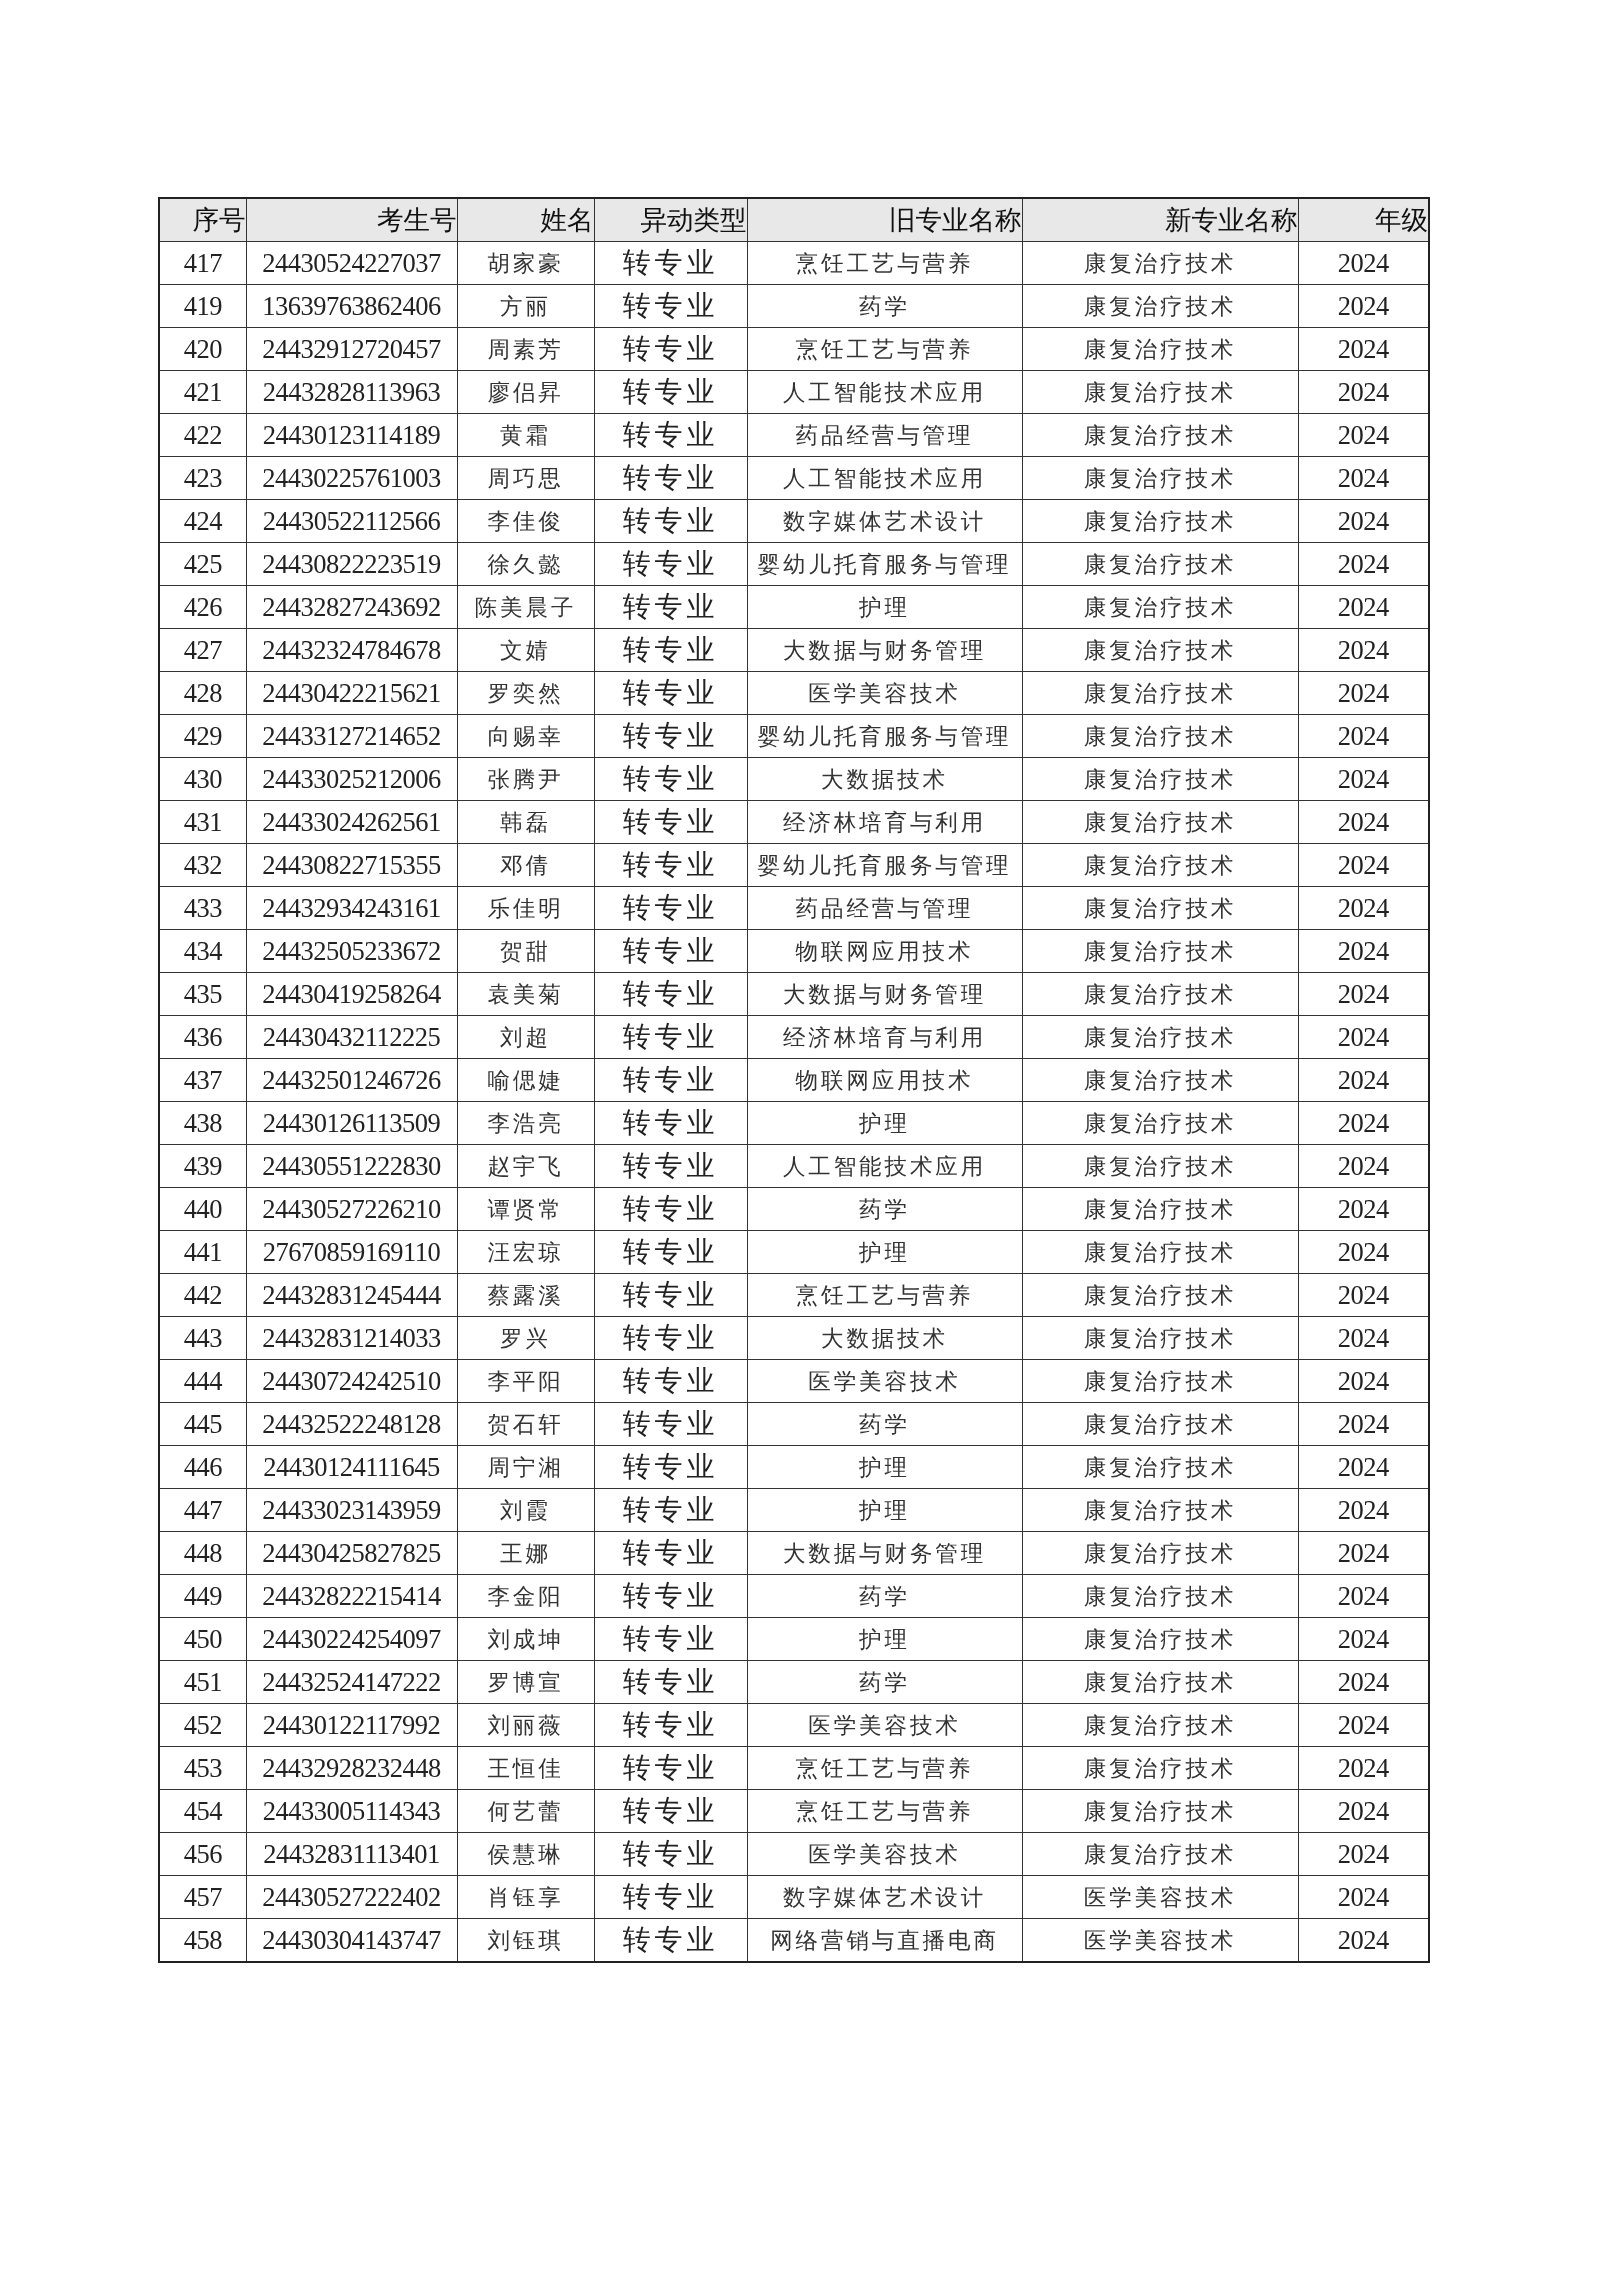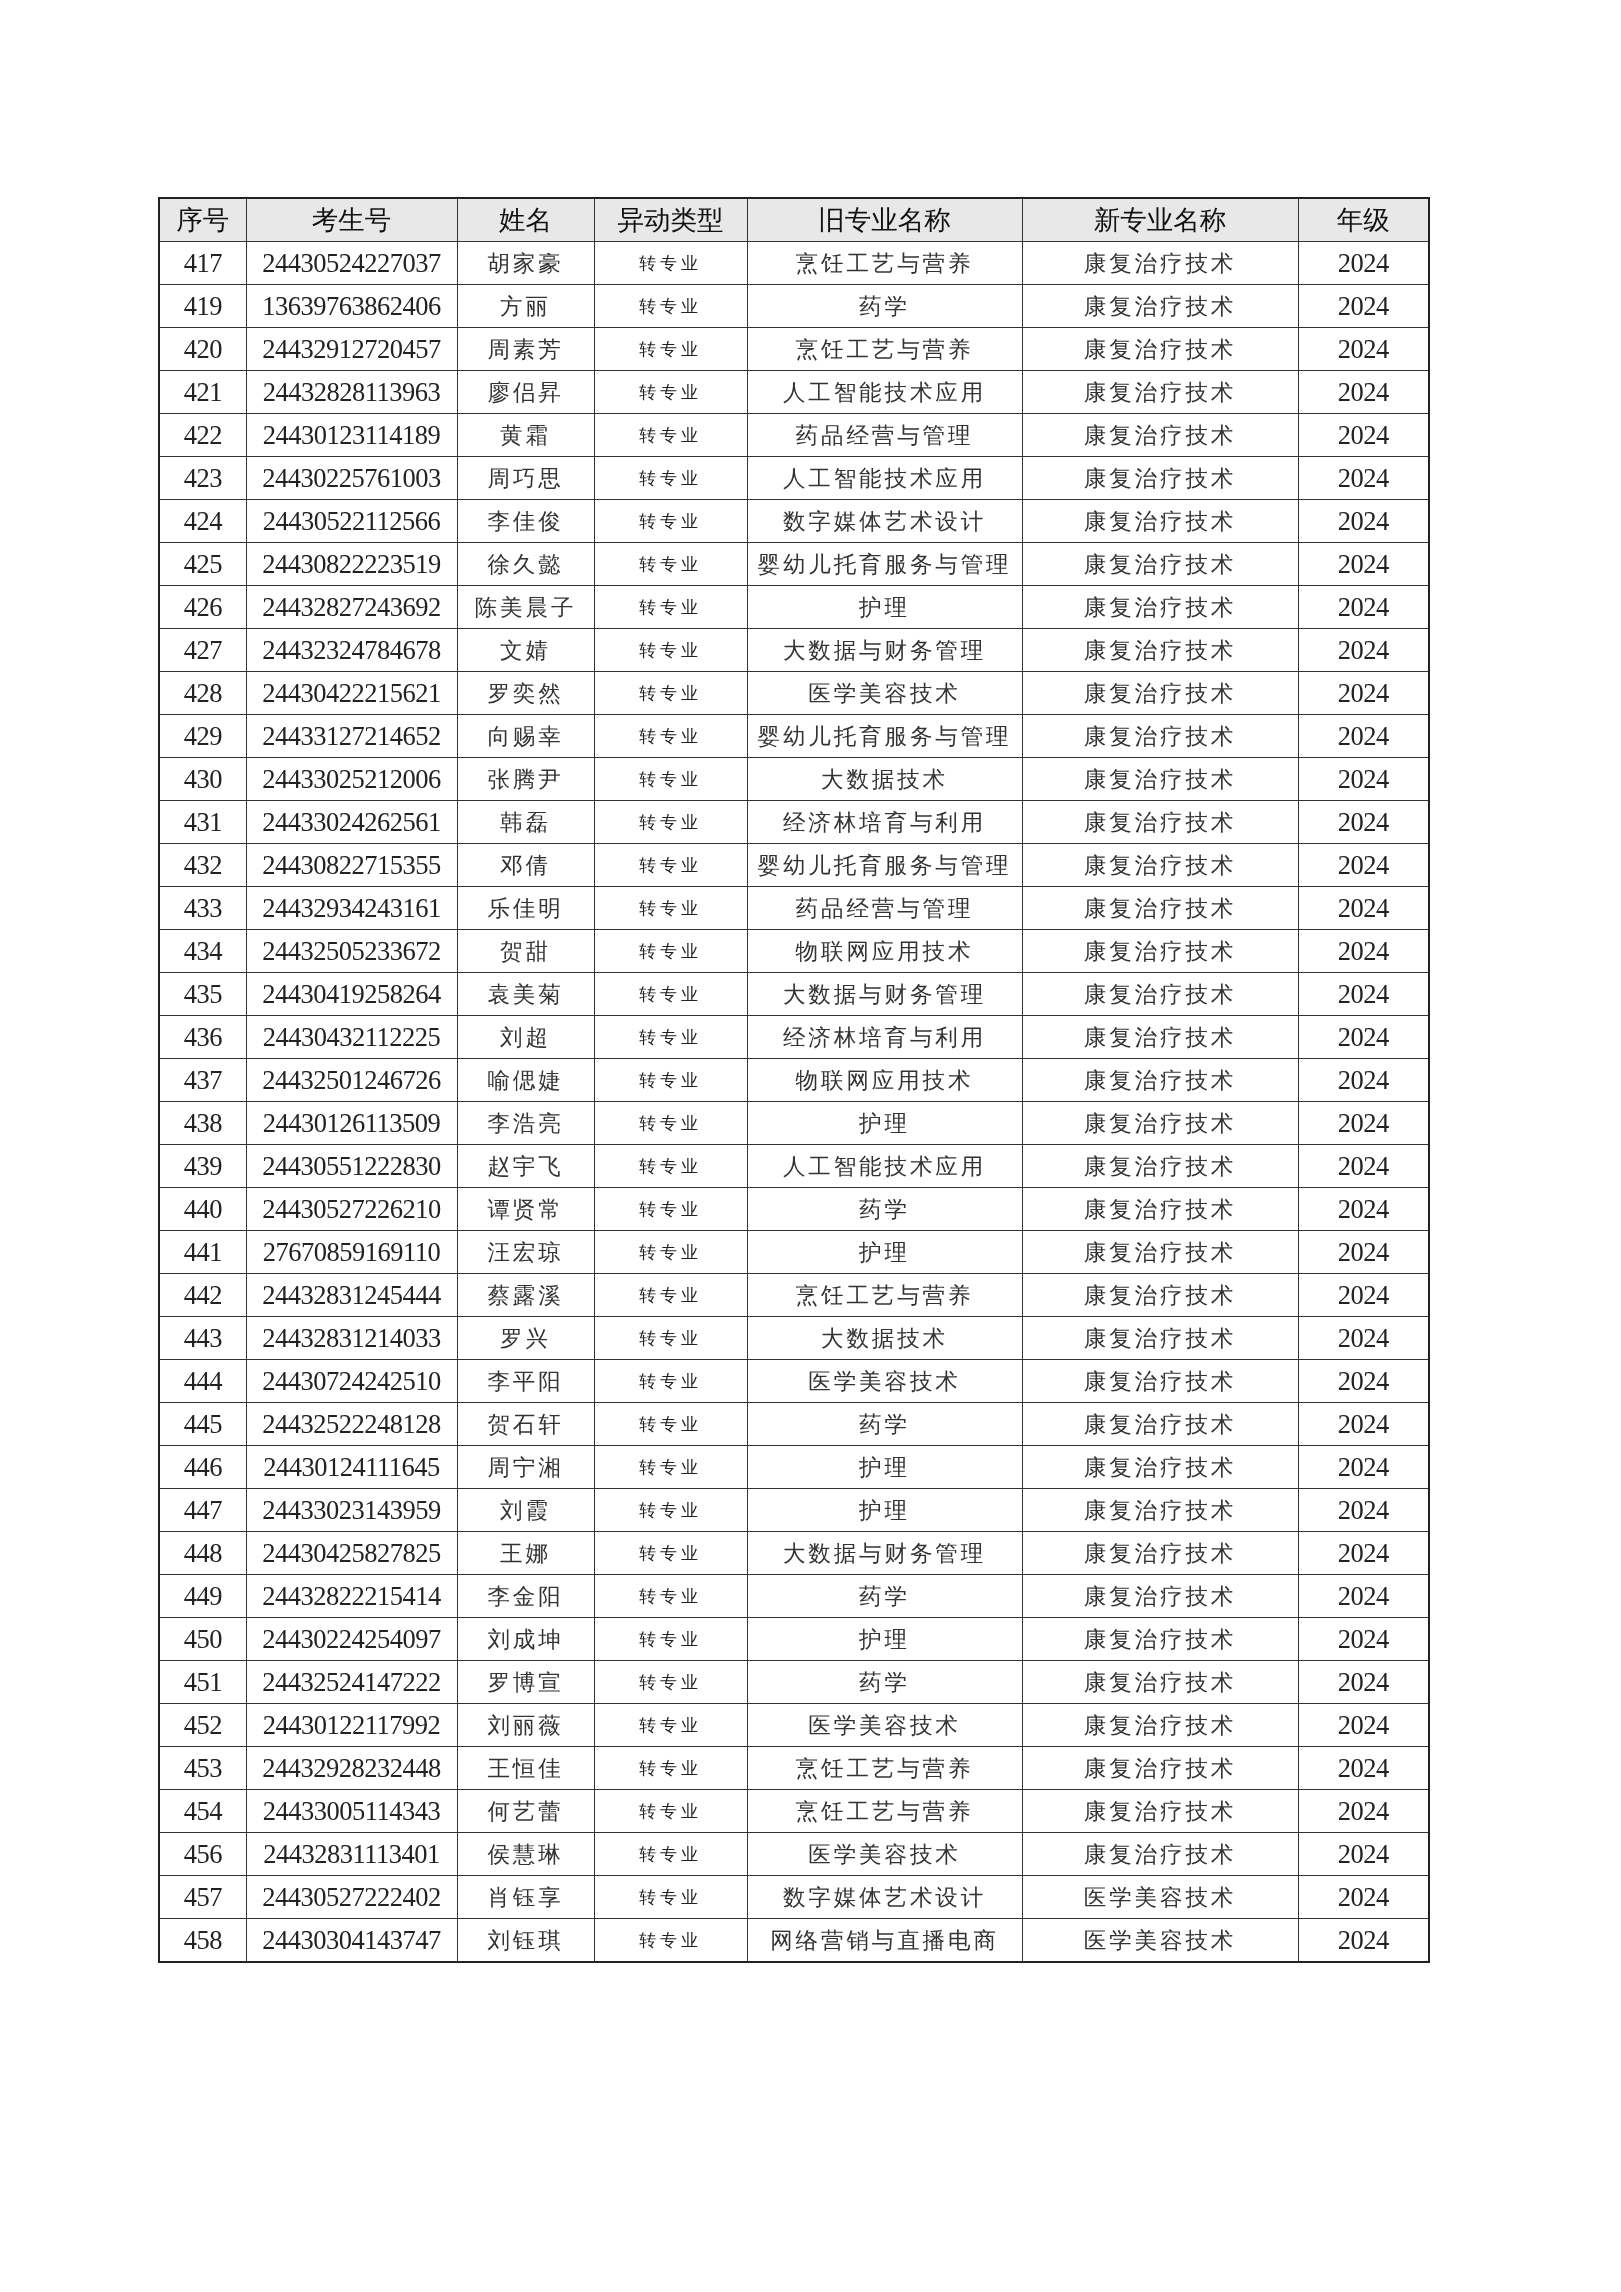--- a/index.html
+++ b/index.html
@@ -29,20 +29,21 @@
       white-space: nowrap;
       overflow: hidden;
     }
     table.roster thead th {
       height: 42px;
       background: #e8e8e8;
       font-family: "DejaVu Sans", sans-serif;
       font-size: 26.5px;
       font-weight: normal;
       color: #111;
+      text-align: right;
     }
     table.roster tbody td {
       height: 42px;
       font-family: "DejaVu Serif", serif;
       font-size: 22.5px;
       color: #222;
     }
     table.roster tbody td.num {
       font-family: "Liberation Serif", serif;
       font-size: 26.5px;
@@ -50,21 +51,21 @@
       letter-spacing: -0.5px;
     }
     table.roster tbody td.cjk {
       font-family: "DejaVu Sans", sans-serif;
       font-size: 22.5px;
       letter-spacing: 2.9px;
       color: #333;
     }
     table.roster tbody td.type {
       font-family: "DejaVu Sans", sans-serif;
-      font-size: 17px;
+      font-size: 28px;
       letter-spacing: 3.9px;
       color: #222;
     }
   </style>
 </head>
 <body>
 
 <div class="page">
   <table class="roster">
     <colgroup>

